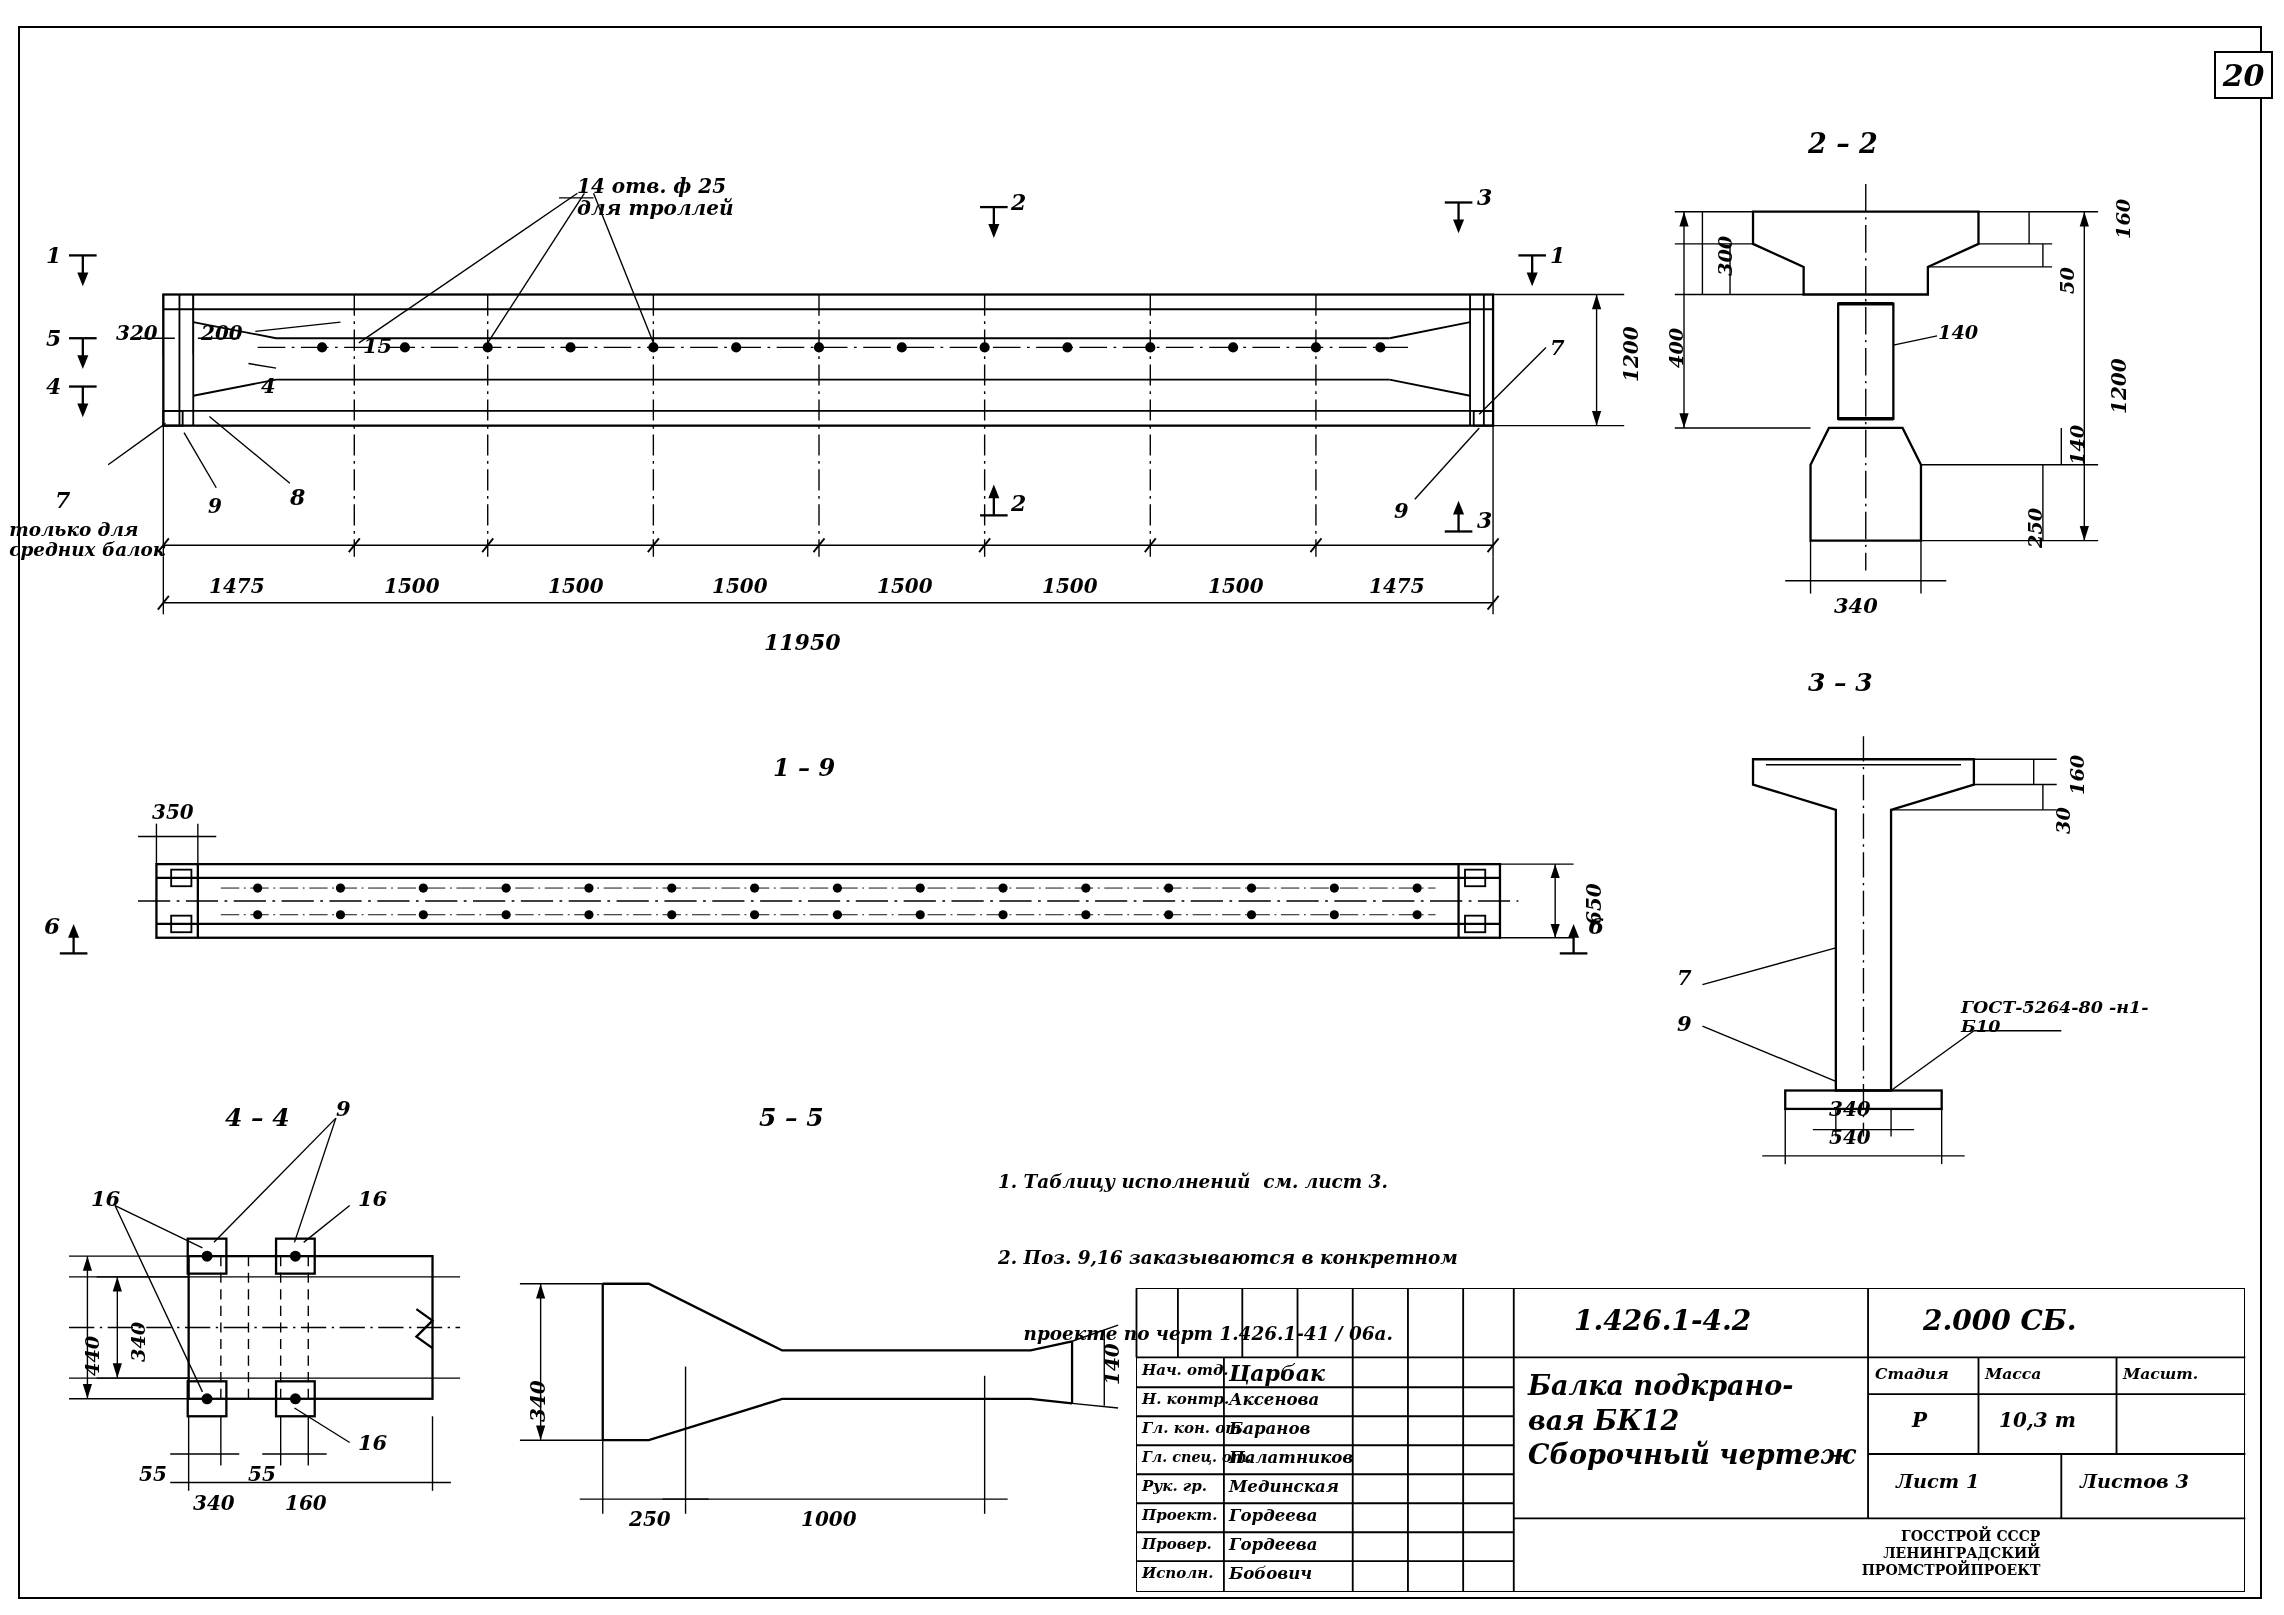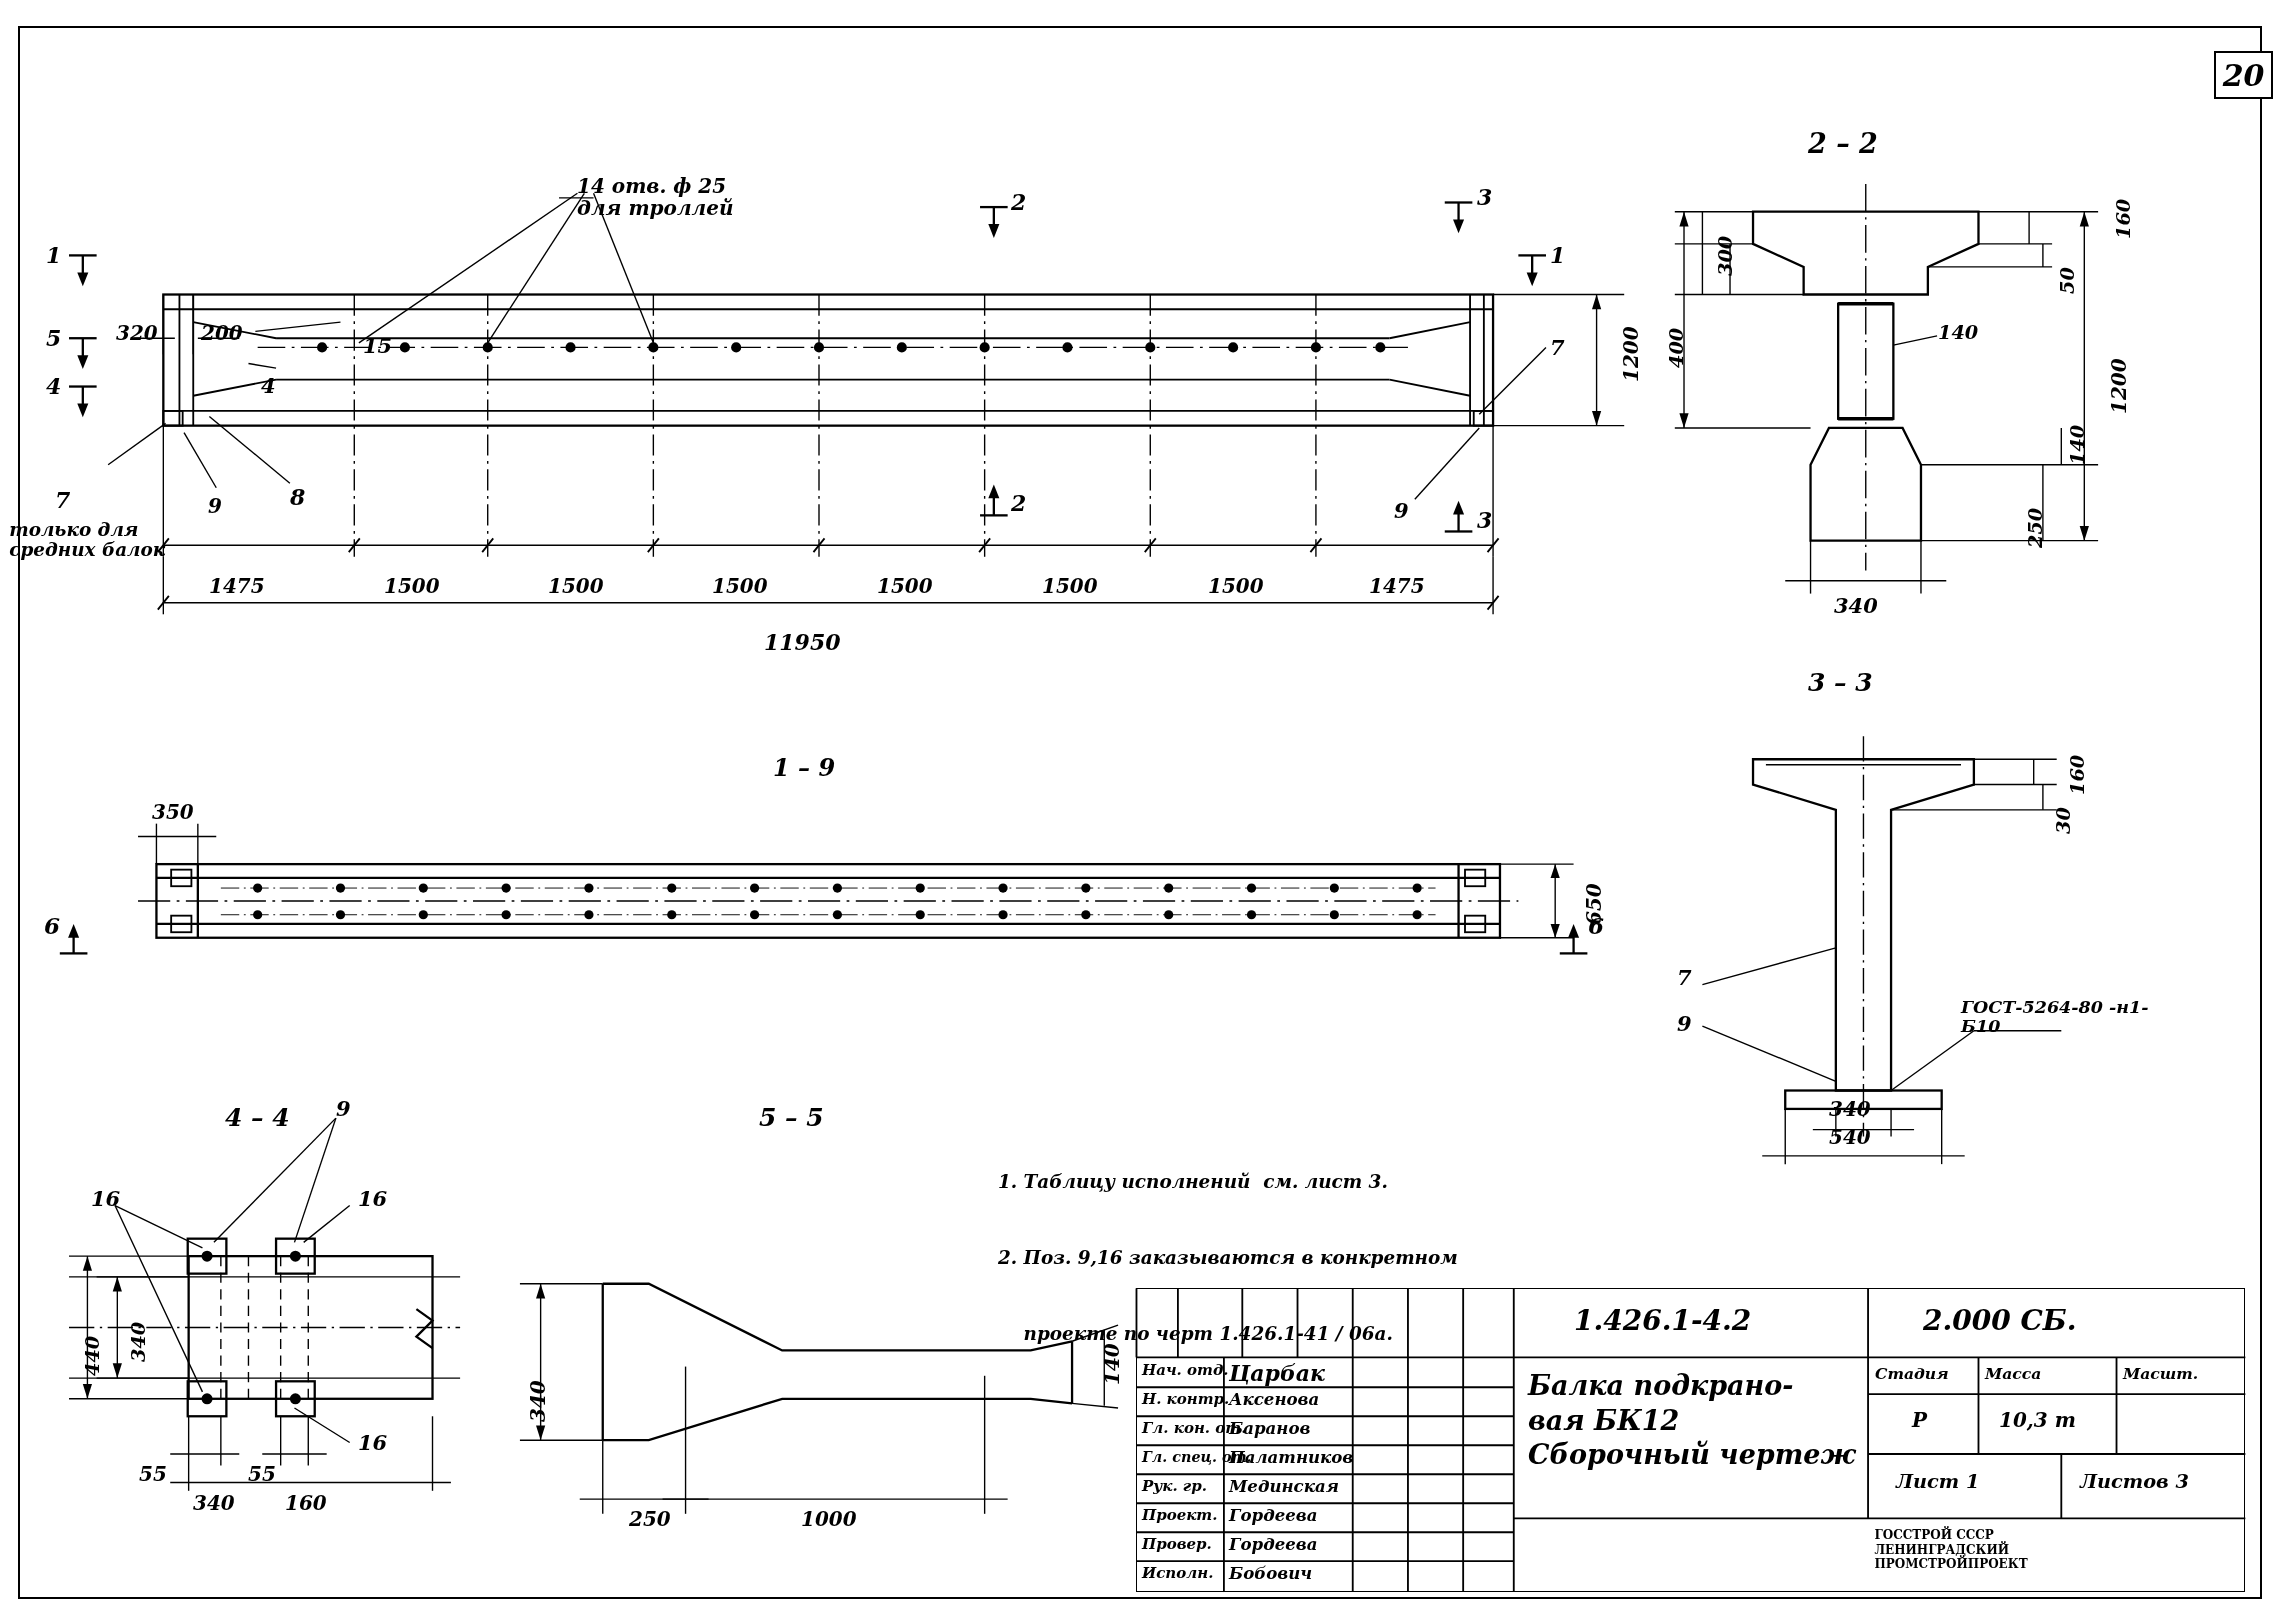--- a/index.html
+++ b/index.html
@@ -615,21 +615,21 @@
 вая БК12
 Сборочный чертеж</span></div>
 
   <div class="tbtxt" style="left:1875px;top:1366px;font-size:15.6px;"><span>Стадия</span></div>
   <div class="tbtxt" style="left:1985px;top:1366px;font-size:15.6px;"><span>Масса</span></div>
   <div class="tbtxt" style="left:2123px;top:1366px;font-size:15.6px;"><span>Масшт.</span></div>
   <div class="tbtxt" style="left:1912px;top:1410px;font-size:20px;"><span>Р</span></div>
   <div class="tbtxt" style="left:1999px;top:1410px;font-size:20px;"><span>10,3 т</span></div>
   <div class="tbtxt" style="left:1896px;top:1472px;font-size:19.3px;"><span>Лист 1</span></div>
   <div class="tbtxt" style="left:2080px;top:1472px;font-size:19.3px;"><span>Листов 3</span></div>
-  <div class="tbtxt up" style="left:1951px;top:1528px;font-size:12px;line-height:1.22;text-align:left;transform:translateX(-50%);"><span>ГОССТРОЙ СССР
+  <div class="tbtxt up" style="left:1951px;top:1528px;font-size:14px;line-height:1.22;text-align:right;transform:translateX(-50%);"><span>ГОССТРОЙ СССР
 ЛЕНИНГРАДСКИЙ
 ПРОМСТРОЙПРОЕКТ</span></div>
 
   <div class="tbtxt" style="left:1142px;top:1363px;font-size:15px;"><span>Нач. отд.</span></div>
   <div class="tbtxt" style="left:1229px;top:1362px;font-size:22px;"><span>Царбак</span></div>
   <div class="tbtxt" style="left:1142px;top:1392px;font-size:15px;"><span>Н. контр.</span></div>
   <div class="tbtxt" style="left:1229px;top:1391px;font-size:16.6px;"><span>Аксенова</span></div>
   <div class="tbtxt" style="left:1142px;top:1421px;font-size:15px;"><span>Гл. кон. от.</span></div>
   <div class="tbtxt" style="left:1229px;top:1420px;font-size:16.6px;"><span>Баранов</span></div>
   <div class="tbtxt" style="left:1142px;top:1450px;font-size:14.3px;"><span>Гл. спец. от.</span></div>

